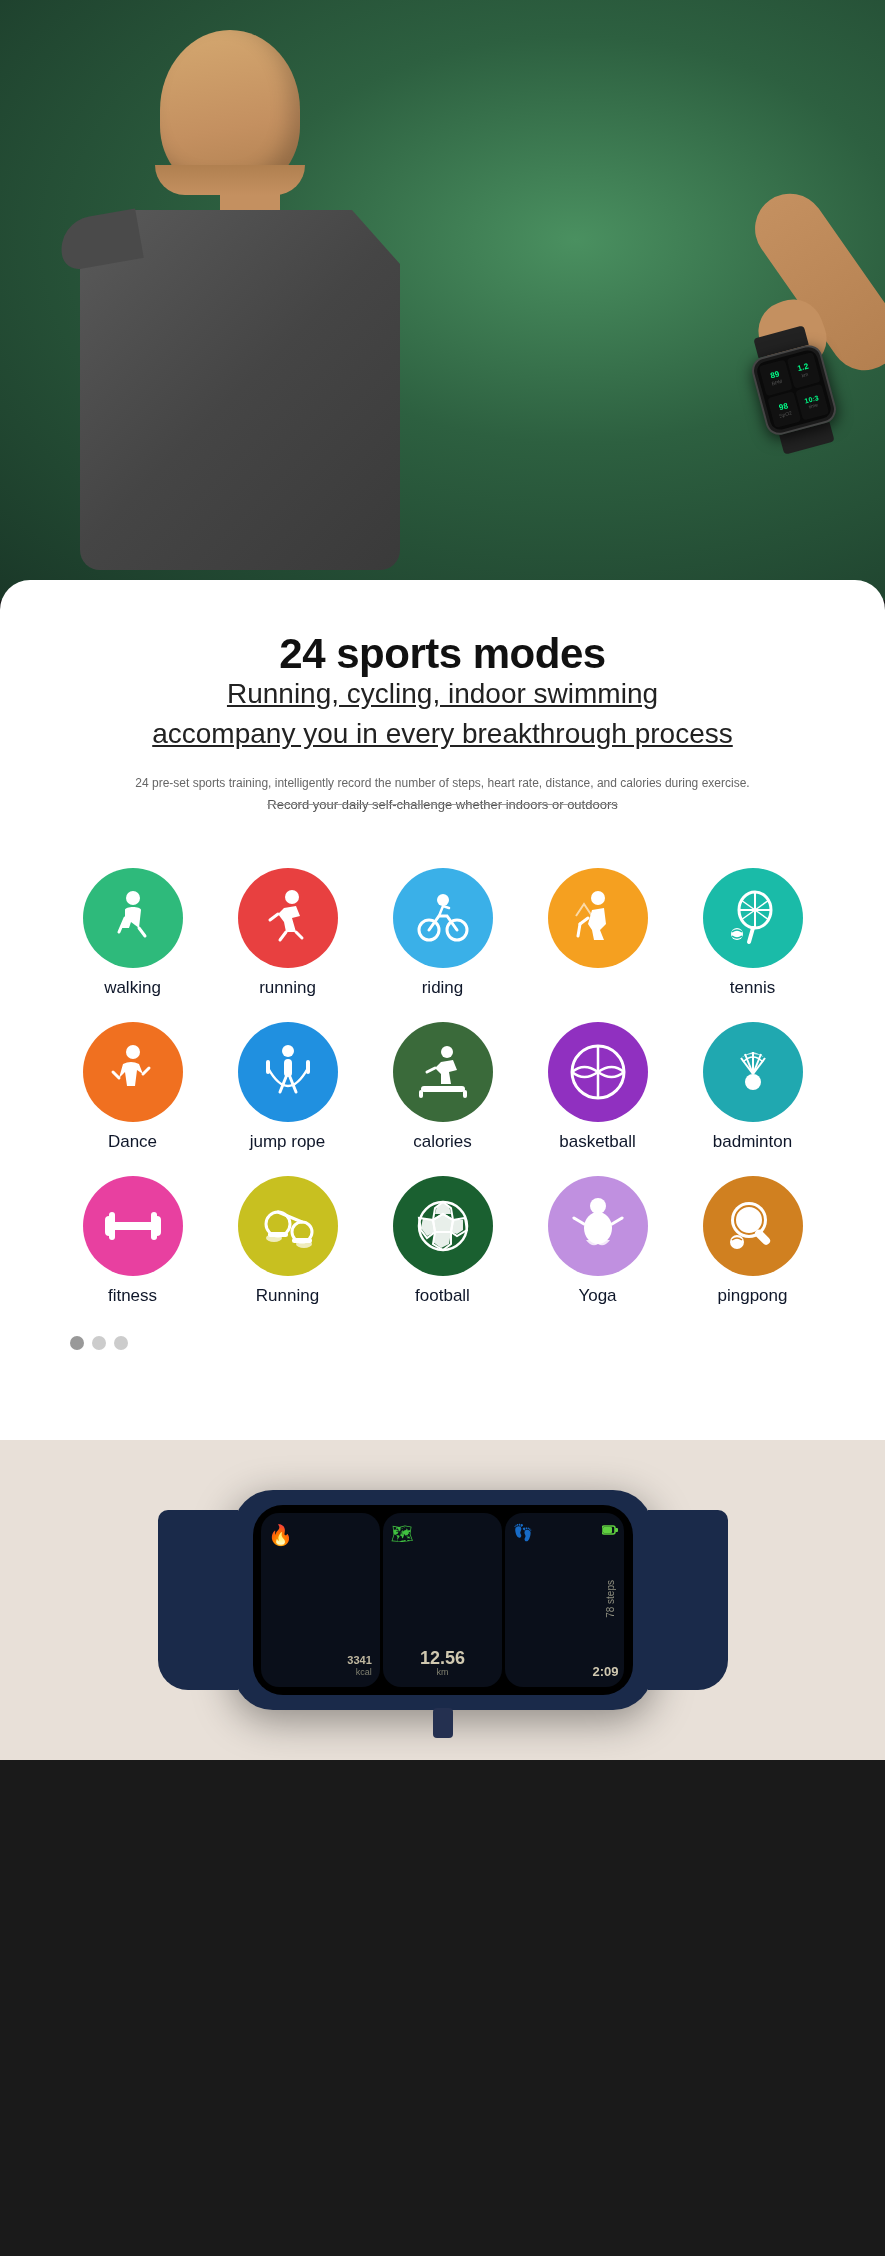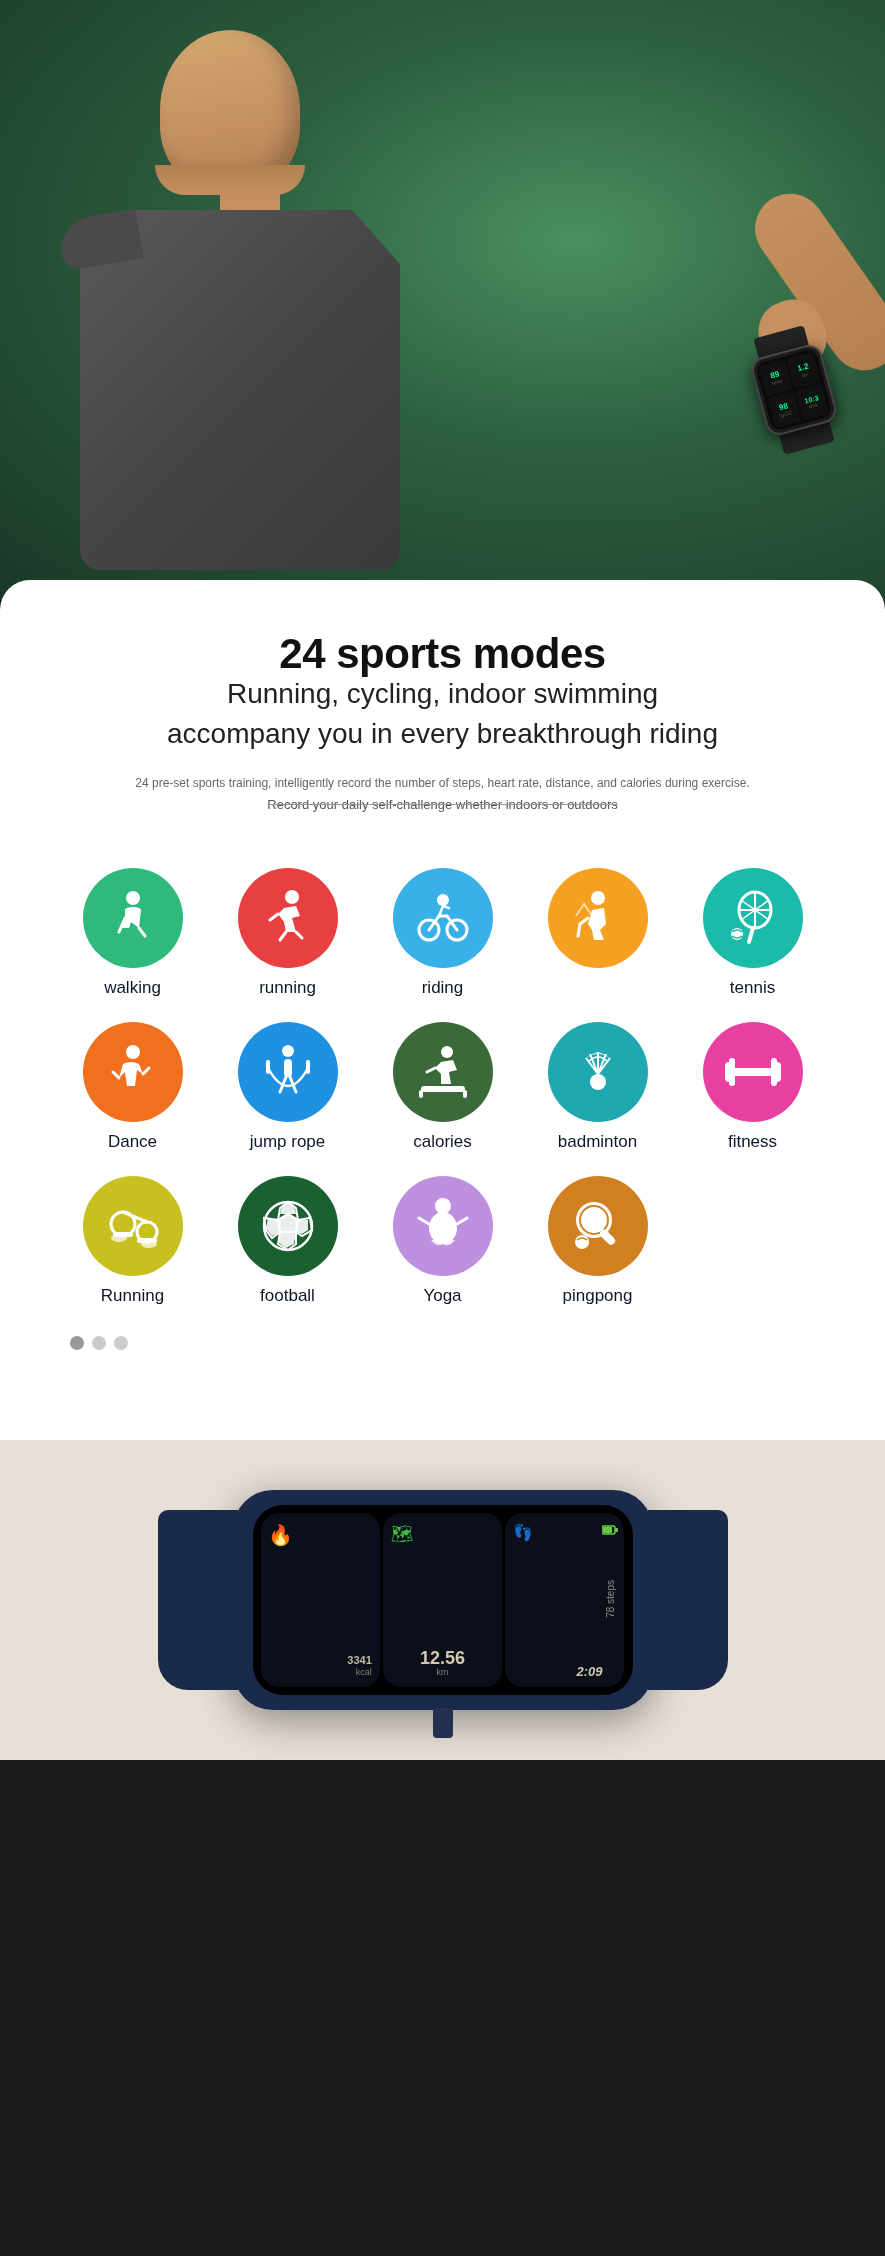--- a/index.html
+++ b/index.html
@@ -48,20 +48,21 @@
       margin-bottom: 0;
       letter-spacing: -0.5px;
     }
 
     .section-subtitle {
       text-align: center;
       font-size: 28px;
       color: #222;
       margin-bottom: 8px;
       font-weight: 400;
+      text-decoration: underline;
     }
 
     .section-desc {
       text-align: center;
       font-size: 12px;
       color: #666;
       margin-bottom: 4px;
       line-height: 1.6;
     }
 
@@ -273,21 +274,21 @@
 
     <div style="position:absolute;top:165px;left:155px;width:150px;height:30px;background:linear-gradient(180deg,#b08050 0%,#c49060 100%);border-radius:0 0 40px 40px;"></div>
   </div>
 </div>
 
 <div class="content-card">
 
   <h1 class="section-title">24 sports modes</h1>
 
   <p class="section-subtitle">Running, cycling, indoor swimming</p>
-  <p class="section-subtitle" style="margin-bottom:24px;">accompany you in every breakthrough riding</p>
+  <p class="section-subtitle" style="margin-bottom:24px;">accompany you in every breakthrough process</p>
 
   <p class="section-desc">24 pre-set sports training, intelligently record the number of steps, heart rate, distance, and calories during exercise.</p>
   <p class="section-desc2">Record your daily self-challenge whether indoors or outdoors</p>
 
   <div class="sports-grid">
 
     <div class="sport-item">
       <div class="sport-icon ic-green">
         <svg viewBox="0 0 60 60" fill="white">
           <circle cx="30" cy="10" r="7"></circle>
@@ -399,20 +400,32 @@
           <line x1="22" y1="26" x2="14" y2="30" stroke="white" stroke-width="3" stroke-linecap="round"></line>
 
           <rect x="8" y="44" width="44" height="6" rx="3"></rect>
           <rect x="6" y="48" width="4" height="8" rx="2"></rect>
           <rect x="50" y="48" width="4" height="8" rx="2"></rect>
         </svg>
       </div>
       <span class="sport-label">calories</span>
     </div>
 
+    <div class="sport-item">
+      <div class="sport-icon ic-purple">
+        <svg viewBox="0 0 60 60" fill="white">
+
+          <circle cx="30" cy="30" r="26" fill="none" stroke="white" stroke-width="3"></circle>
+          <path d="M4 30 Q16 20 30 30 Q44 40 56 30" fill="none" stroke="white" stroke-width="2.5"></path>
+          <path d="M4 30 Q16 40 30 30 Q44 20 56 30" fill="none" stroke="white" stroke-width="2.5"></path>
+          <line x1="30" y1="4" x2="30" y2="56" stroke="white" stroke-width="2.5"></line>
+        </svg>
+      </div>
+      <span class="sport-label">basketball</span>
+    </div>
 
     <div class="sport-item">
       <div class="sport-icon ic-teal2">
         <svg viewBox="0 0 60 60" fill="white">
 
           <circle cx="30" cy="40" r="8"></circle>
 
           <line x1="30" y1="32" x2="22" y2="12" stroke="white" stroke-width="2"></line>
           <line x1="30" y1="32" x2="30" y2="10" stroke="white" stroke-width="2"></line>
           <line x1="30" y1="32" x2="38" y2="12" stroke="white" stroke-width="2"></line>
@@ -550,21 +563,21 @@
           <div style="font-size:18px;color:#d0c8b0;font-weight:bold;line-height:1;">12.56</div>
           <div style="font-size:9px;color:#808070;">km</div>
         </div>
       </div>
 
       <div class="watch-panel">
         <div style="color:#80d040;font-size:16px;">👣</div>
         <div style="position:absolute;right:8px;top:28px;bottom:30px;display:flex;align-items:center;">
           <div style="writing-mode:vertical-rl;transform:rotate(180deg);font-size:10px;color:#909080;">78 steps</div>
         </div>
-        <div style="position:absolute;right:22px;bottom:8px;font-style:italic;">
+        <div style="position:absolute;right:6px;bottom:8px;">
           <div style="font-size:13px;color:#d0c8b0;font-weight:bold;">2:09</div>
         </div>
         <div style="position:absolute;top:8px;right:6px;">
           <svg width="16" height="10" viewBox="0 0 16 10">
             <rect x="0" y="1" width="13" height="8" rx="2" fill="none" stroke="#60d040" stroke-width="1.5"></rect>
             <rect x="13" y="3" width="3" height="4" rx="1" fill="#60d040"></rect>
             <rect x="1" y="2" width="9" height="6" rx="1" fill="#60d040"></rect>
           </svg>
         </div>
       </div>

